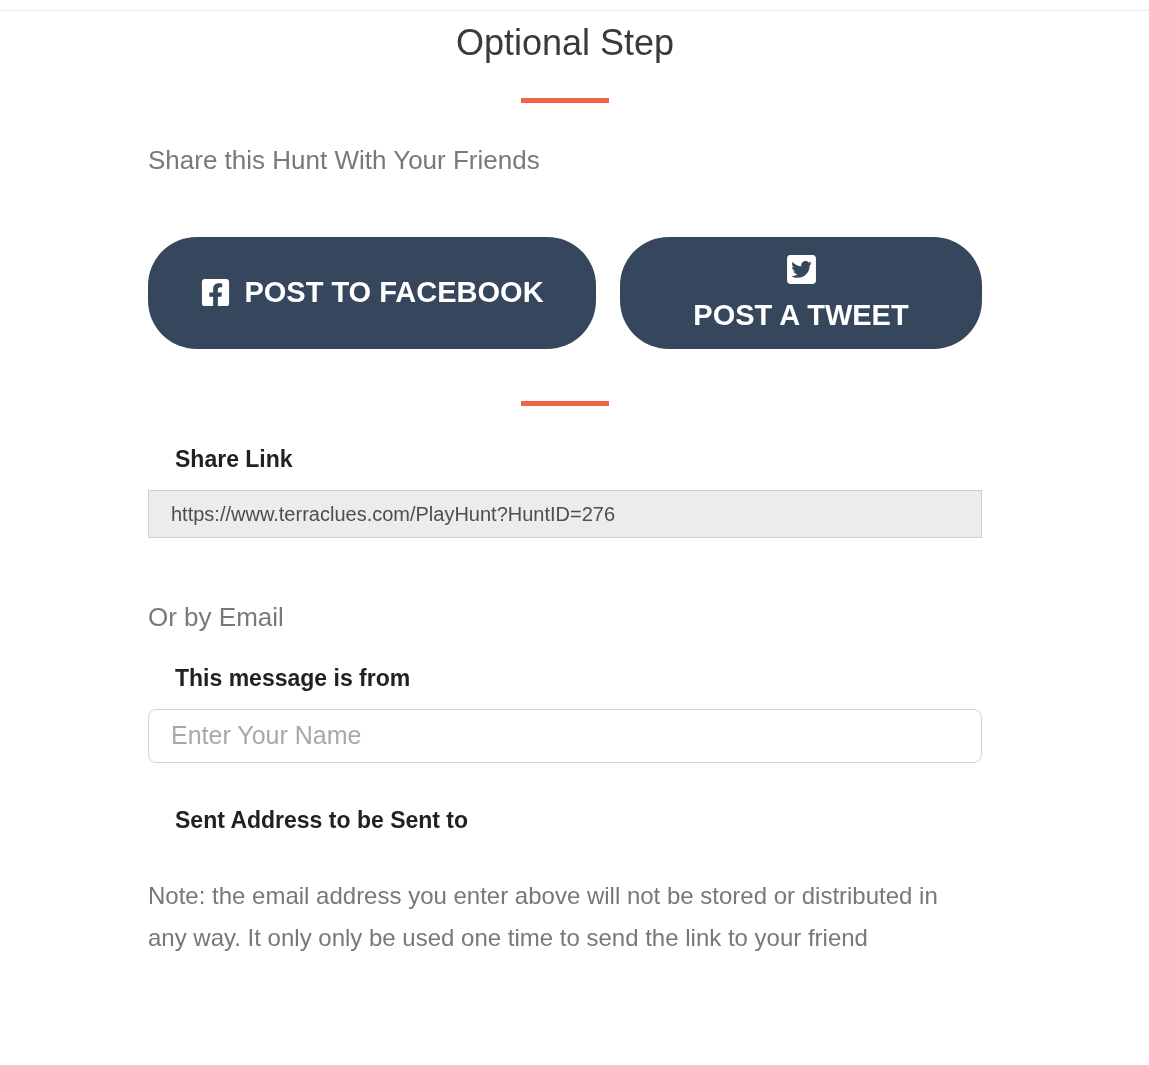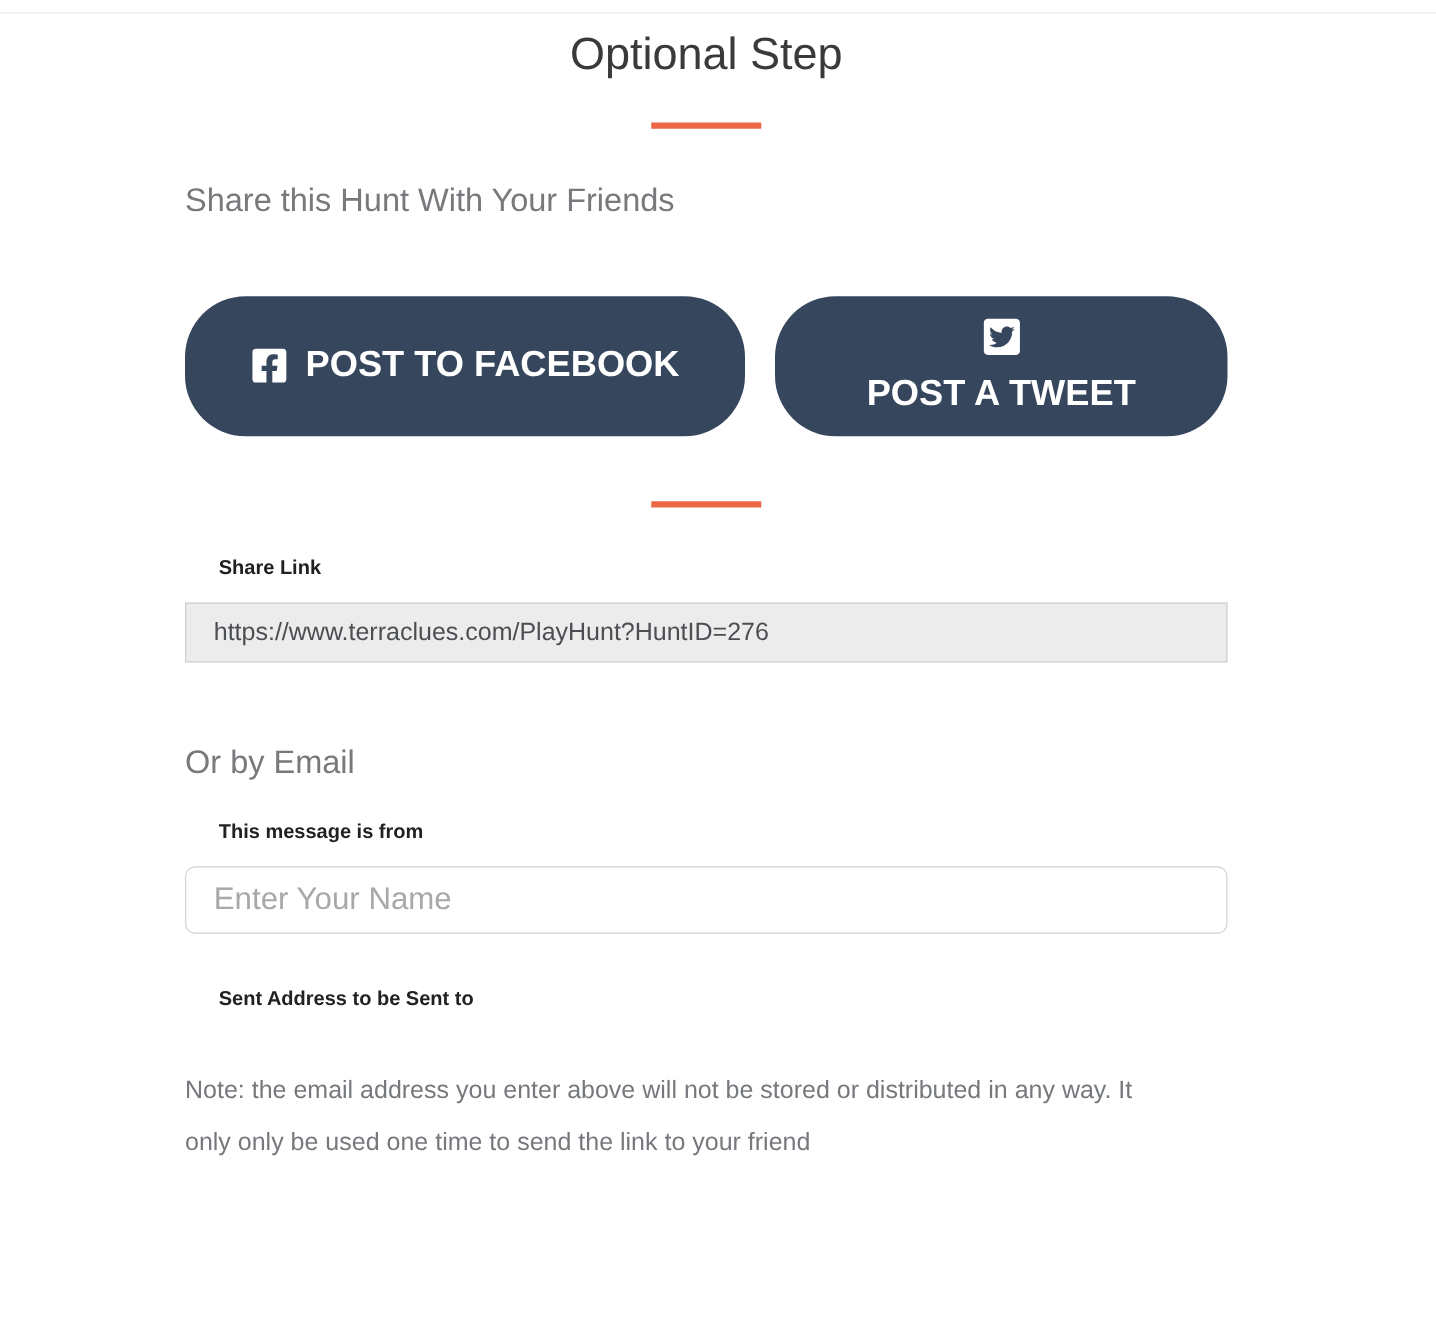--- a/index.html
+++ b/index.html
@@ -58,21 +58,21 @@
     gap: 13px;
     cursor: pointer;
   }
   .social-btn.fb { width: 448px; }
   .social-btn.tw { width: 362px; }
   .social-btn .icon { display: flex; align-items: center; }
   .social-btn .icon svg { display: block; }
   .field-label {
     display: block;
     margin: 40px 0 0 27px;
-    font-size: 16px;
+    font-size: 23px;
     font-weight: 700;
     color: #212121;
     line-height: 1.15;
   }
   .field-label.from { margin-top: 32px; }
   .field-label.to { margin-top: 44px; }
   input.share-link-input {
     display: block;
     width: 100%;
     height: 48px;
@@ -95,21 +95,21 @@
     border: 1px solid #d4d4d4;
     border-radius: 8px;
     padding: 0 22px;
     font-family: "Liberation Sans", sans-serif;
     font-size: 25px;
     color: #3a3a3a;
   }
   input.text-input::placeholder { color: #a8a8a8; opacity: 1; }
   p.note {
     margin-top: 42px;
-    font-size: 20px;
+    font-size: 24px;
     line-height: 42px;
     color: #75787c;
     max-width: 800px;
   }
 </style>
 </head>
 <body>
 
 <div class="page">
   <div class="top-rule"></div>

